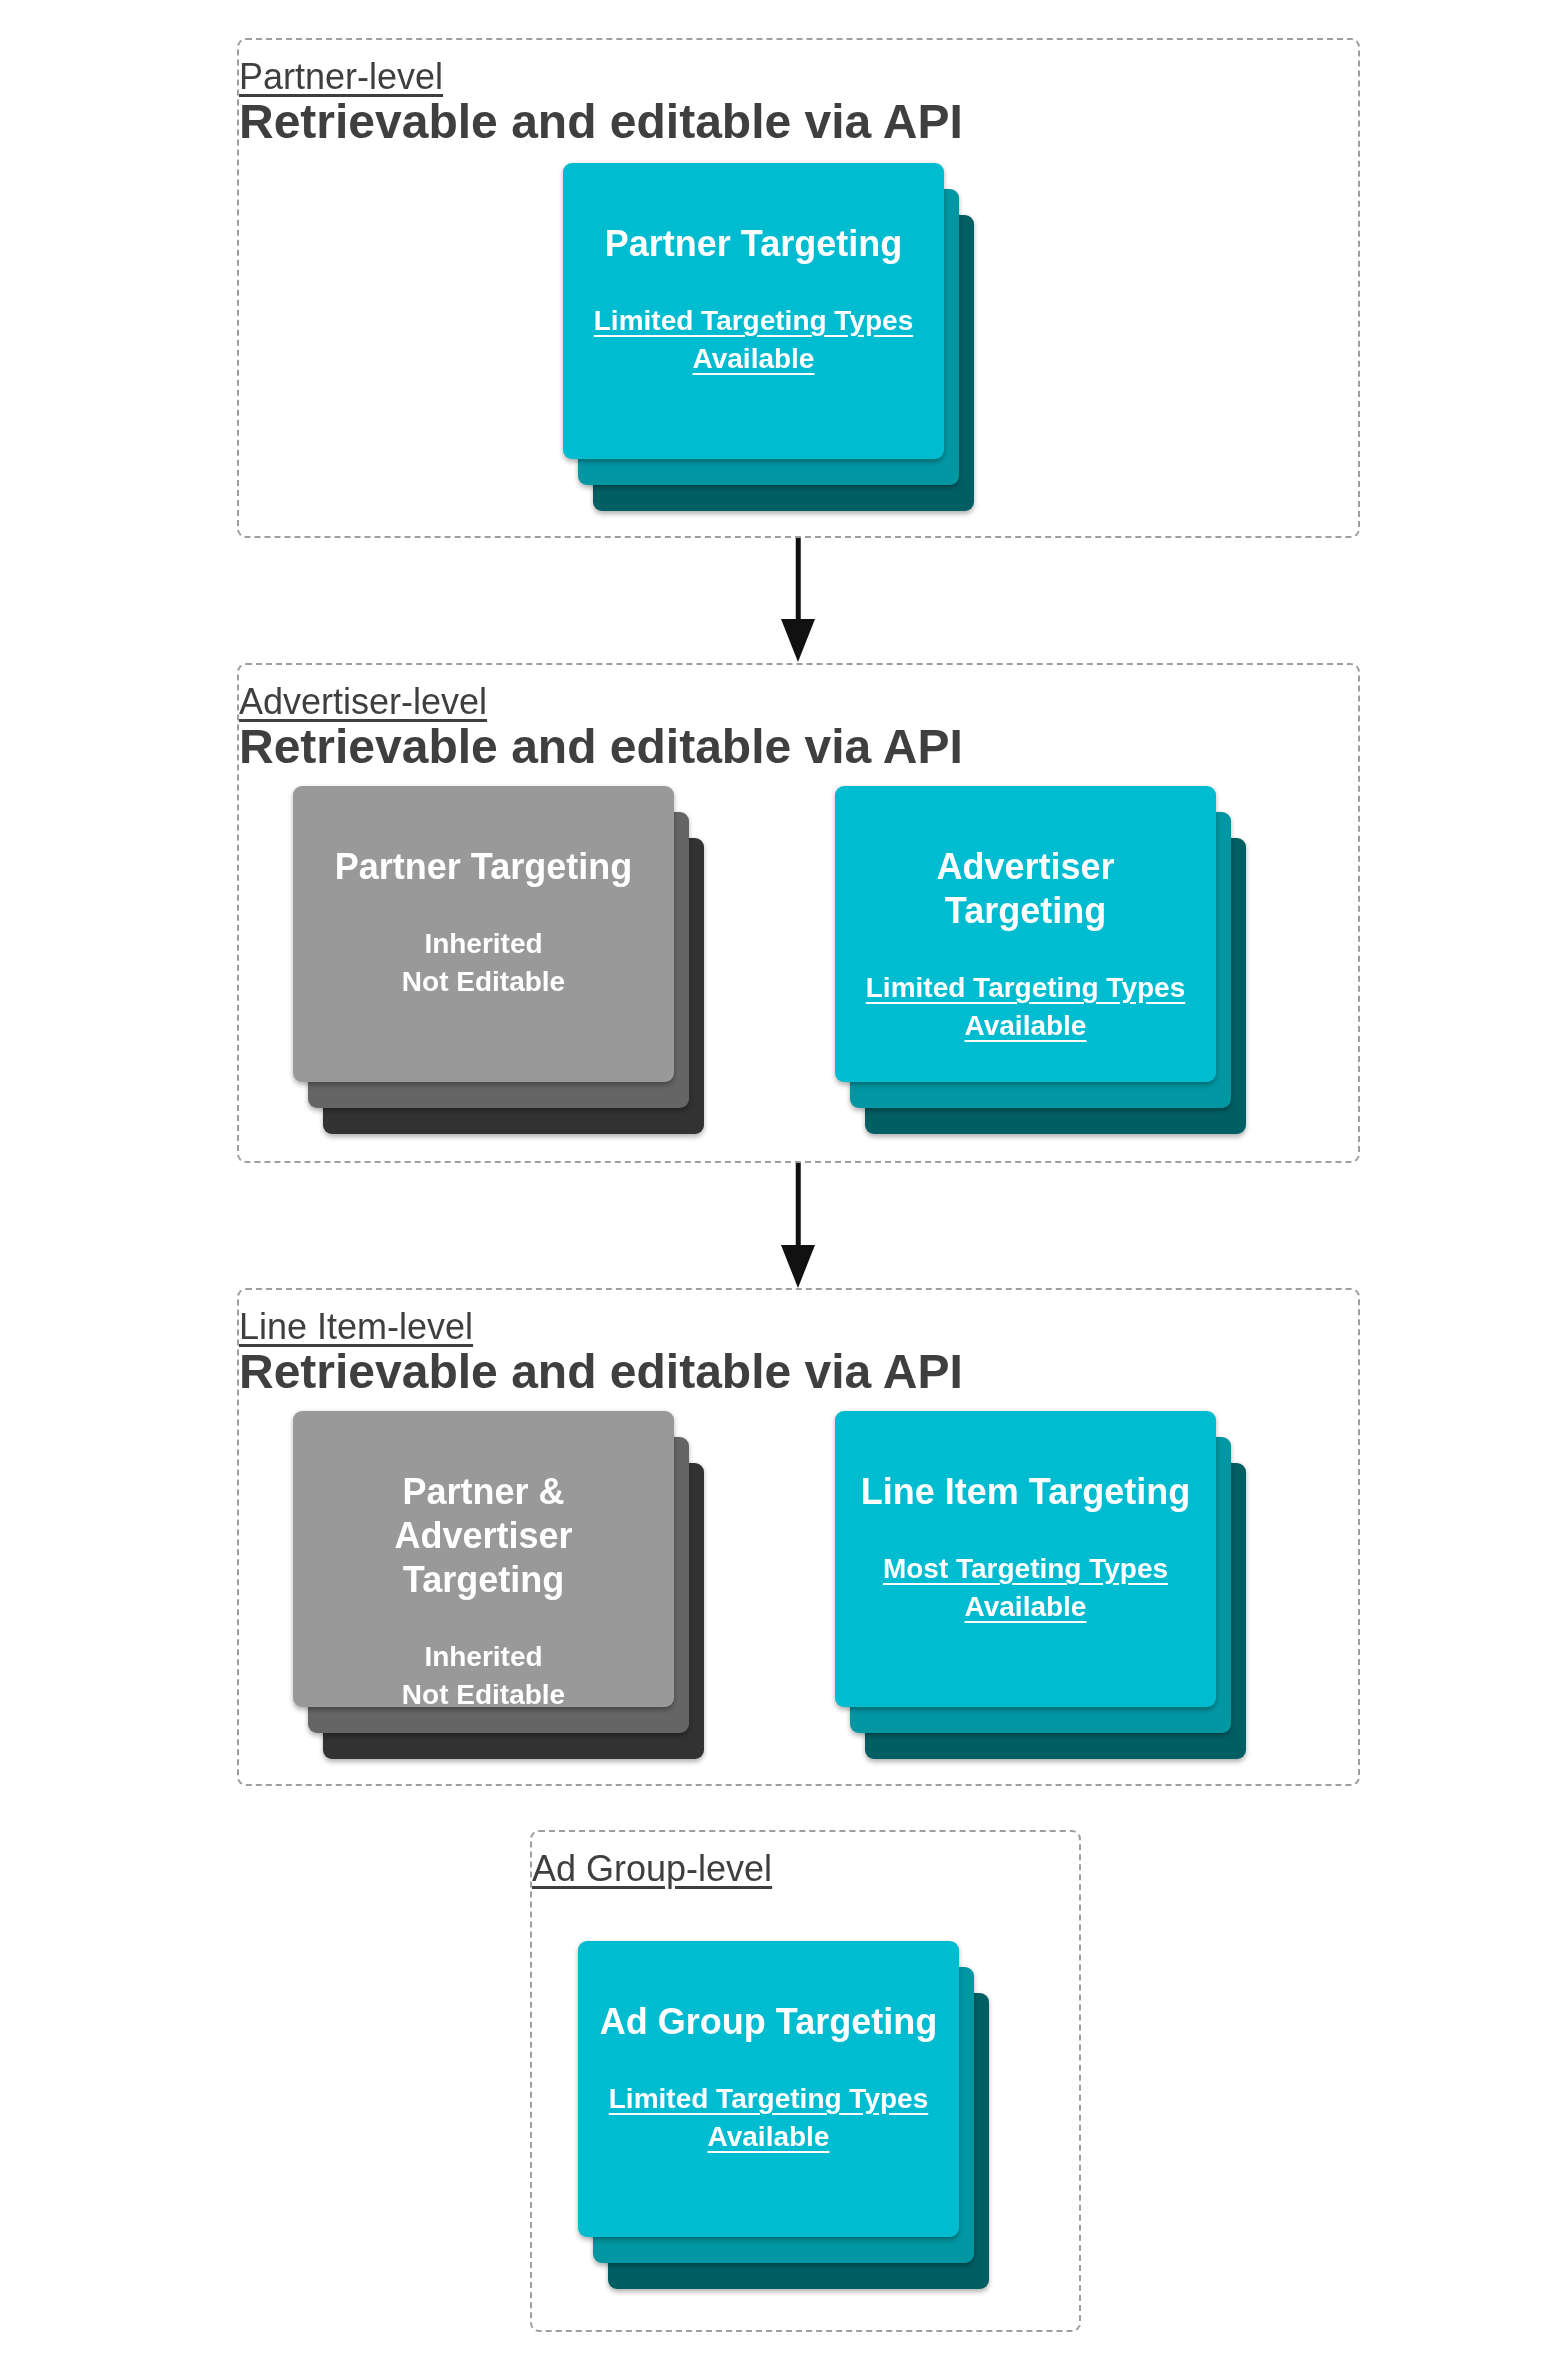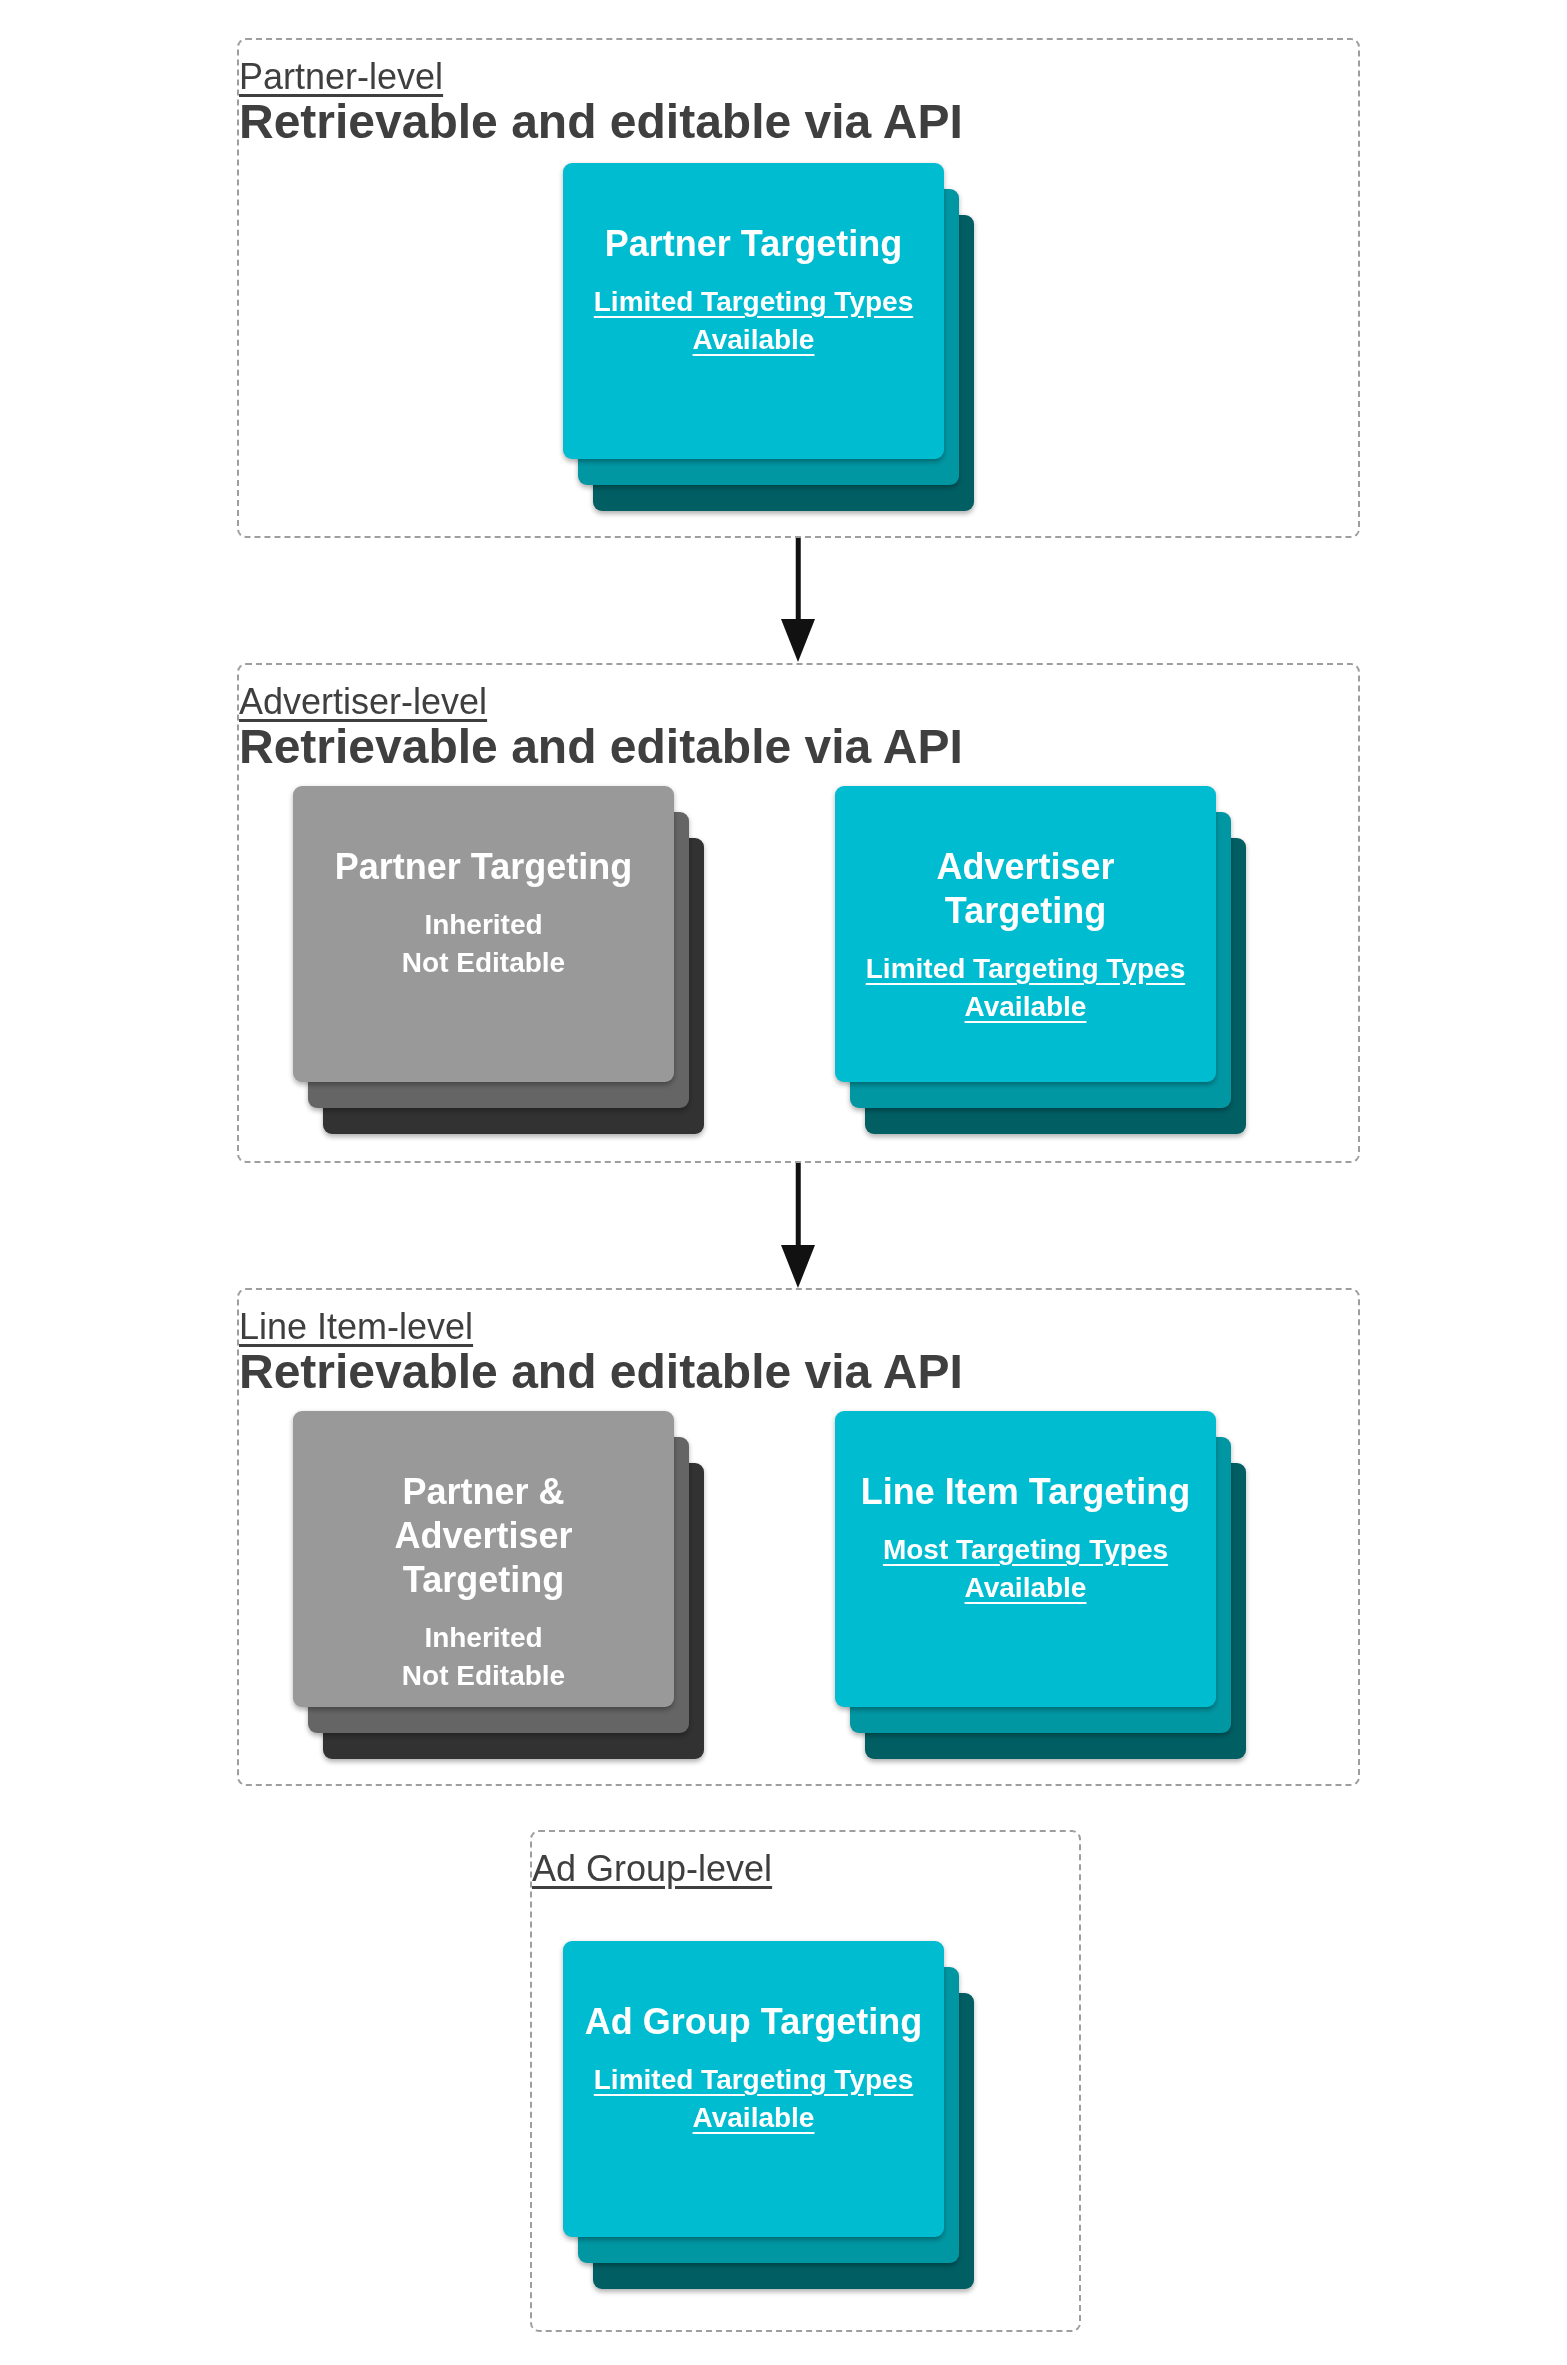--- a/index.html
+++ b/index.html
@@ -74,38 +74,38 @@
     color: var(--card-text, #ffffff);
     text-align: center;
   }
   .card-title {
     font-size: 36px;
     line-height: 44px;
     font-weight: 700;
     white-space: pre-line;
   }
   .card-subtitle {
-    margin-top: 17px;
+    margin-top: 36px;
     font-size: 28px;
     line-height: 38px;
     font-weight: 700;
     white-space: pre-line;
   }
   .card-subtitle.underlined {
     text-decoration: underline;
     text-underline-offset: 5.4px;
   }
 
   
   .pos-s1      { left: 563px; top: 163px; }
   .pos-s2-gray { left: 293px; top: 786px; }
   .pos-s2-cyan { left: 835px; top: 786px; }
   .pos-s3-gray { left: 293px; top: 1411px; }
   .pos-s3-cyan { left: 835px; top: 1411px; padding-left: 36px; }
-  .pos-s4      { left: 563px; top: 1941px; }
+  .pos-s4      { left: 578px; top: 1941px; }
 
   
   .arrow { position: absolute; width: 36px; }
   .arrow .stem {
     position: absolute;
     left: 50%; transform: translateX(-50%);
     top: 0;
     width: 4.5px;
     background: var(--arrow, #111111);
   }

